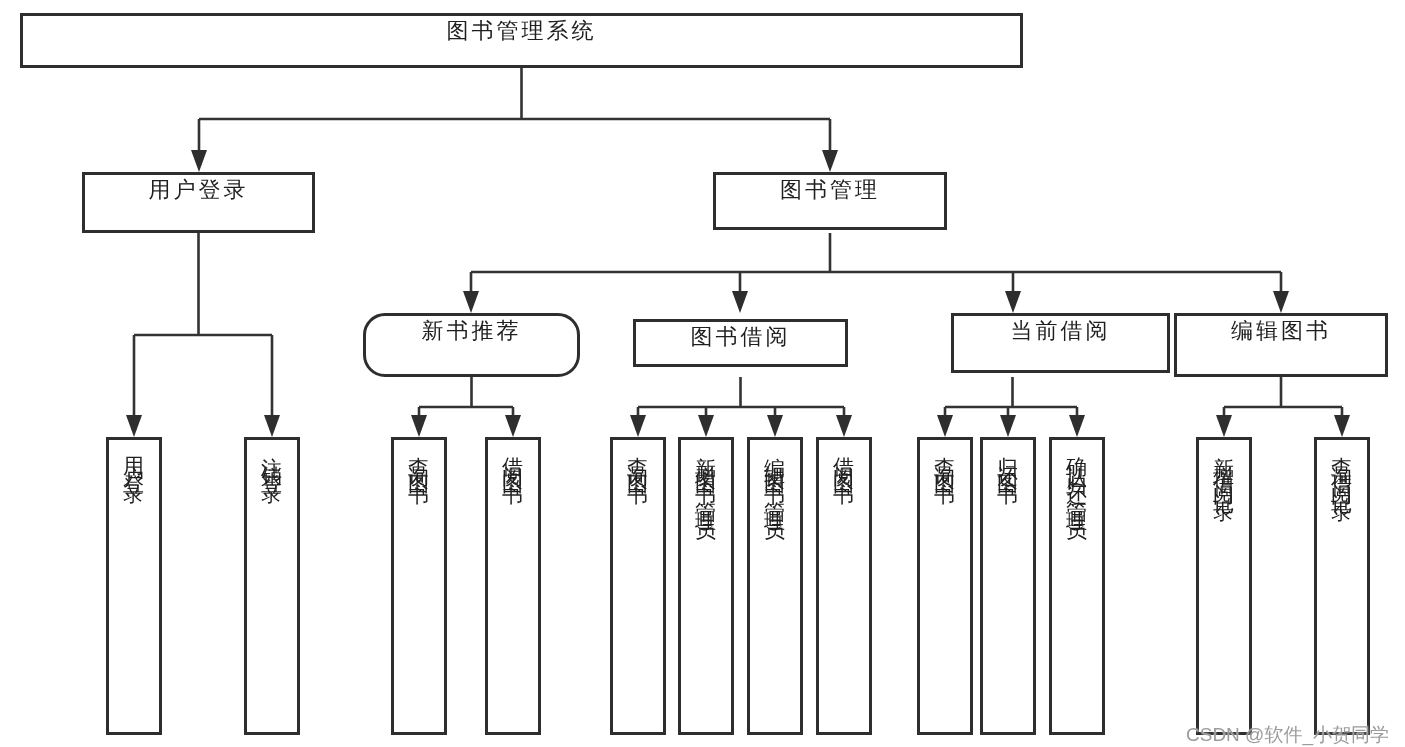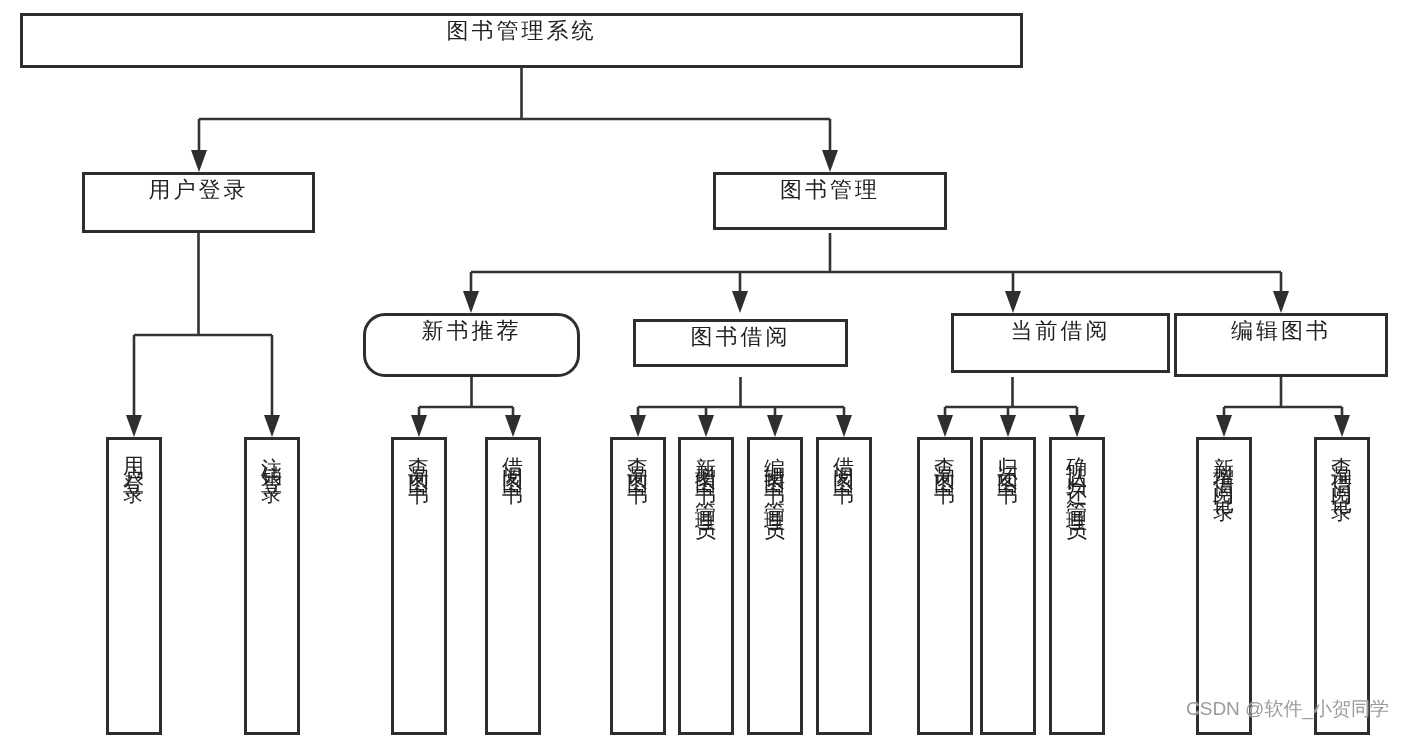--- a/index.html
+++ b/index.html
@@ -55,21 +55,21 @@
   .vbox span {
     writing-mode: vertical-rl;
     text-orientation: mixed;
     font-size: 21px;
     letter-spacing: 9px;
     line-height: 1;
   }
   .watermark {
     position: absolute;
     left: 1186px;
-    top: 696px;
+    top: 722px;
     font-size: 19px;
     color: #9b9b9b;
     white-space: nowrap;
     z-index: 10;
     text-shadow: 0 0 2px rgba(255,255,255,0.9);
     text-align: center;
   }
 </style>
 </head>
 <body>

